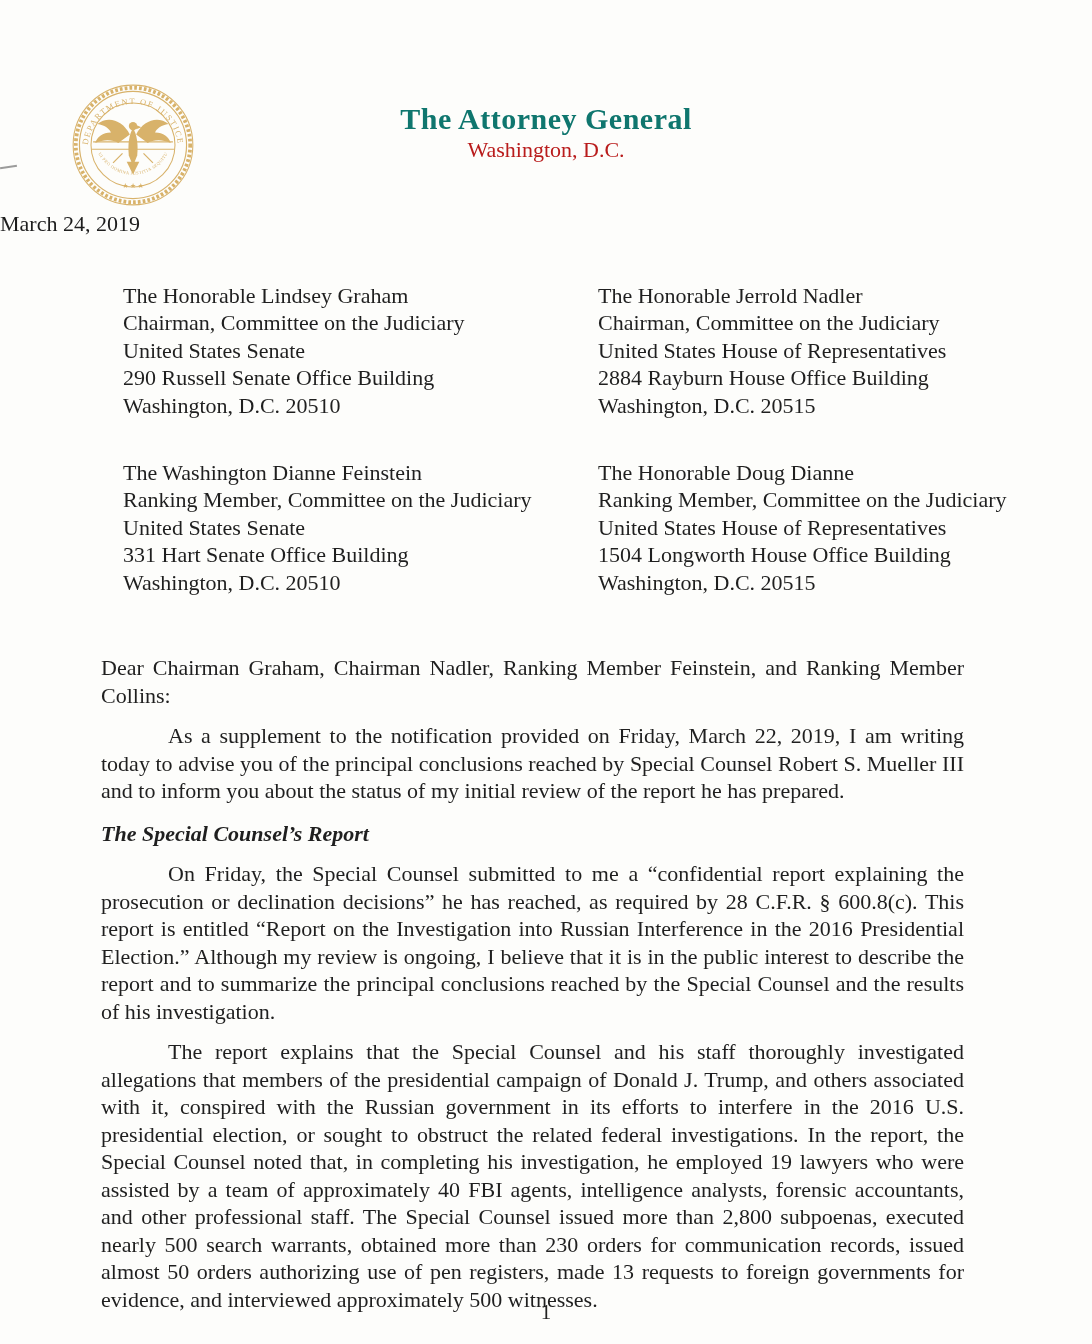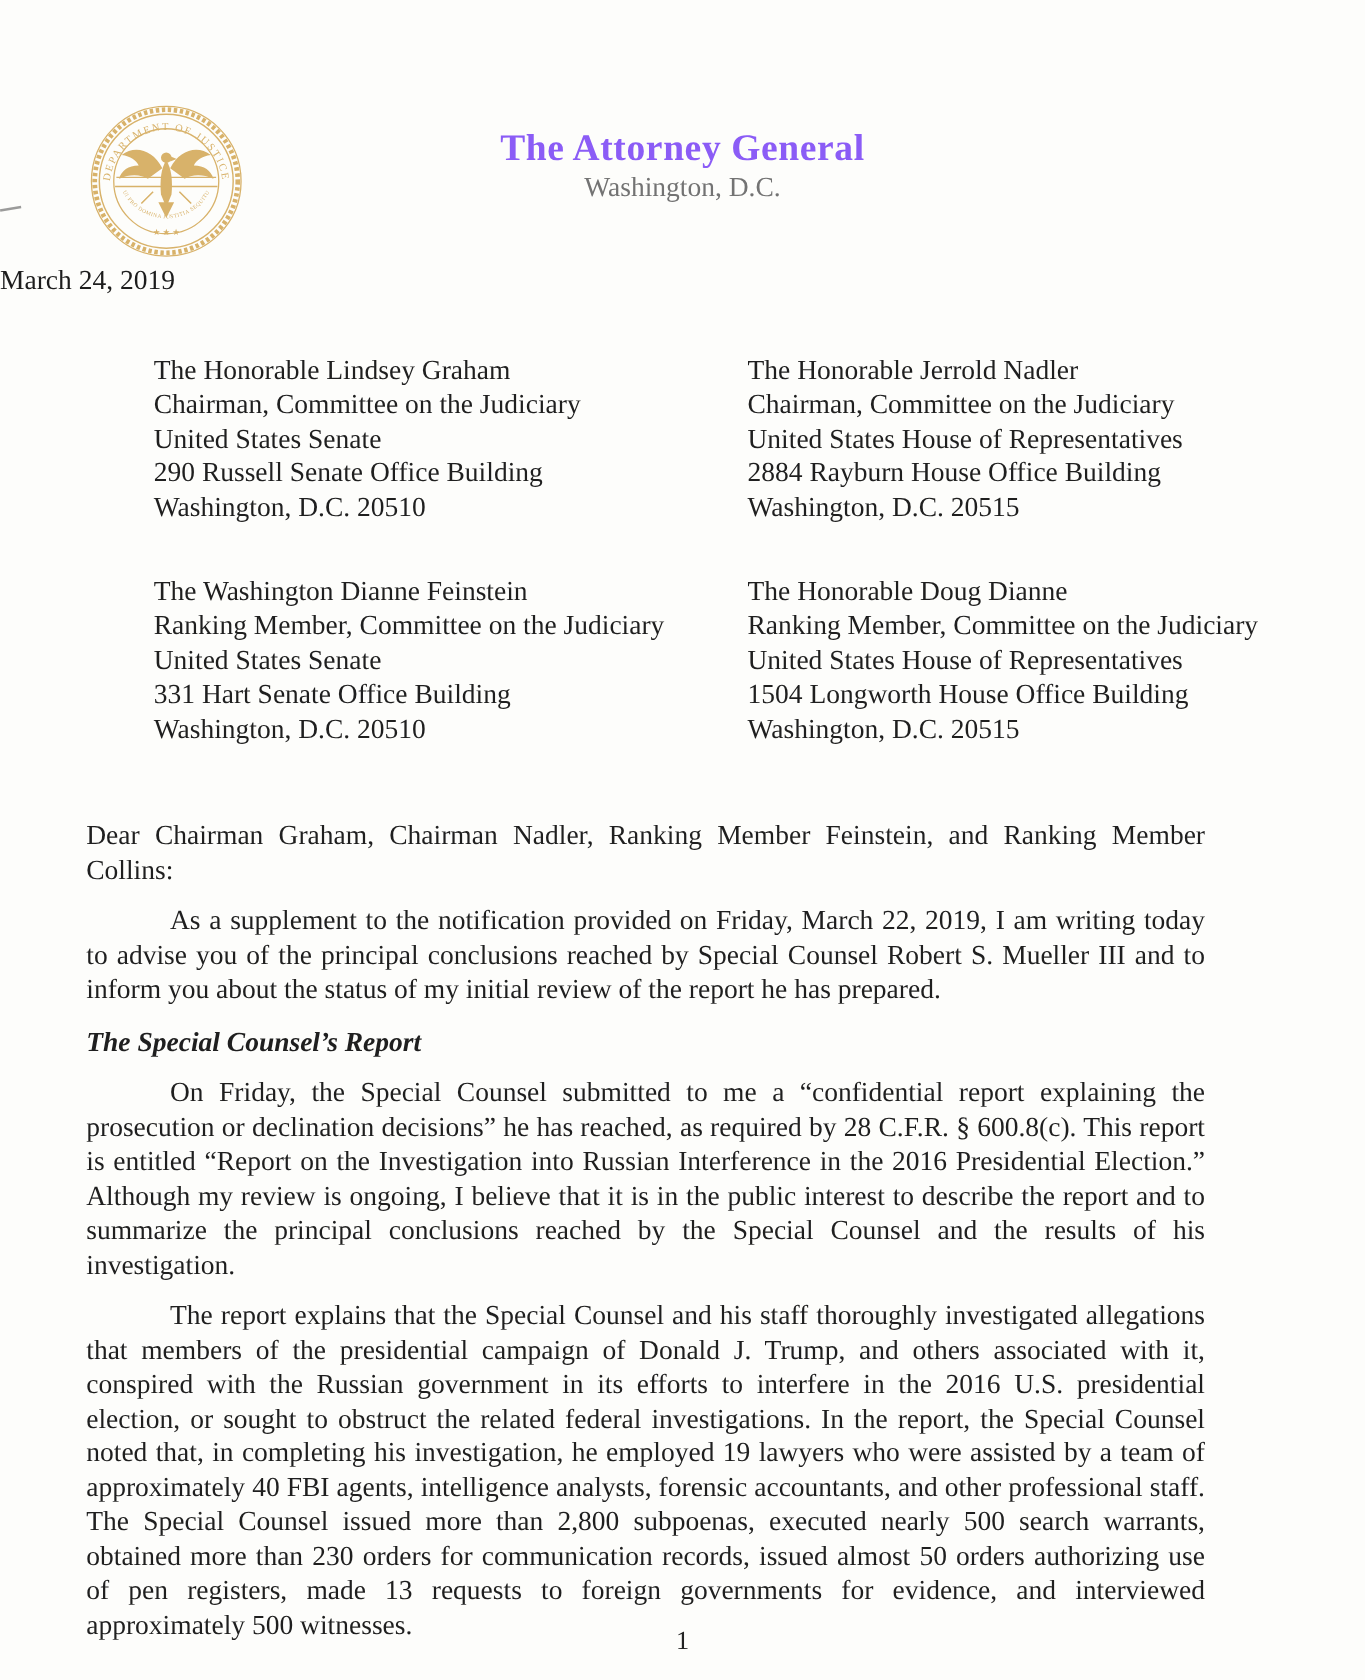--- a/index.html
+++ b/index.html
@@ -14,39 +14,39 @@
   }
   .scan-artifact{
     position:absolute;left:0;top:166px;width:17px;height:2px;
     background:#4a4a4a;opacity:.55;transform:rotate(-9deg);
   }
   .seal{
     position:absolute;left:70px;top:82px;width:126px;height:126px;
   }
   .masthead{padding-top:102px;text-align:center;}
   .masthead-title{
-    font-size:30px;font-weight:bold;color:#8b5cf6;
+    font-size:30px;font-weight:bold;color:#0f766e;
     line-height:34px;letter-spacing:.5px;
   }
   .masthead-sub{
-    font-size:22px;color:#737373;line-height:28px;
+    font-size:22px;color:#b91c1c;line-height:28px;
   }
   .dateline{
     margin-top:46px;text-align:left;font-size:22px;line-height:28px;color:#1d1d1d;
   }
   .recipients{
     margin:44px 120px 0 123px;
     display:grid;
     grid-template-columns:435px auto;
     row-gap:26px;
     font-size:22px;line-height:27.4px;gap:40px;
   }
   .addr-line{white-space:nowrap;}
   .body-copy{
-    margin:0 128px 0 69px;
+    margin:0 128px 0 101px;
     font-size:22px;line-height:27.5px;
   }
   .salutation{margin-top:58px;text-align:justify;}
   .para{margin-top:13px;text-align:justify;text-indent:67px;}
   .section-heading{
     margin-top:15px;font-weight:bold;font-style:italic;
   }
   .page-number{
     position:absolute;left:0;right:0;top:1300px;
     text-align:center;font-size:21px;color:#222;

